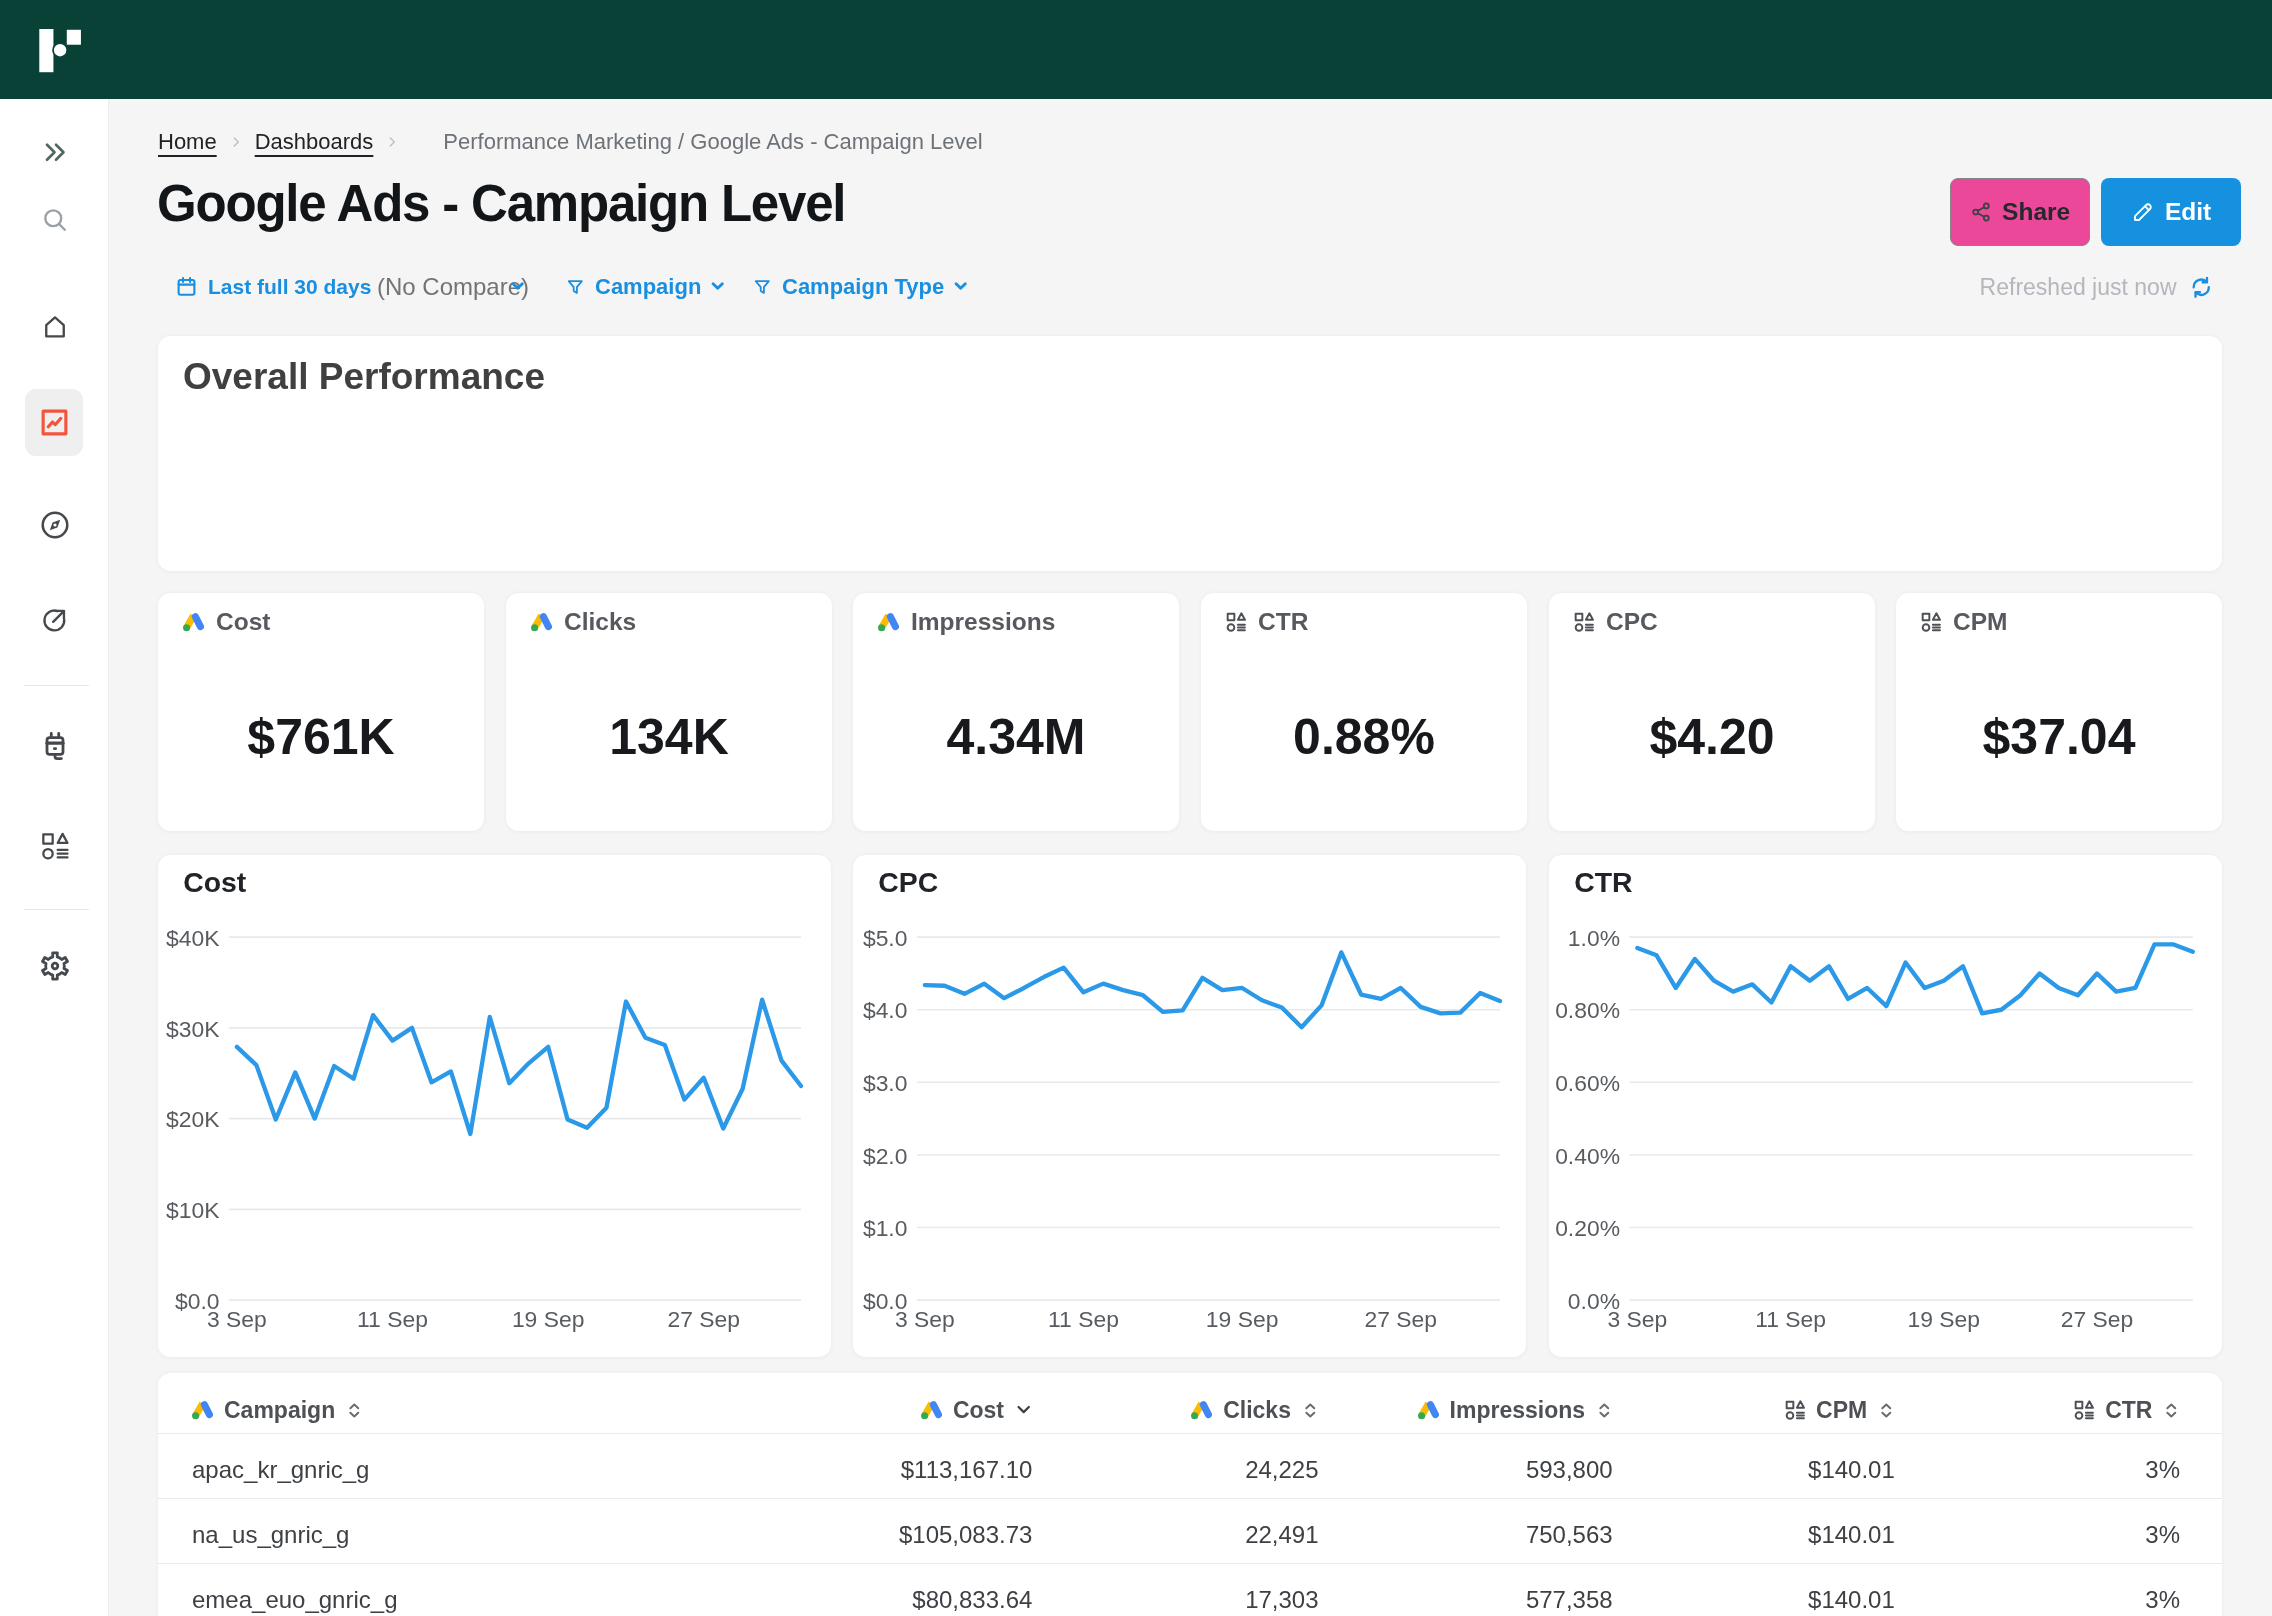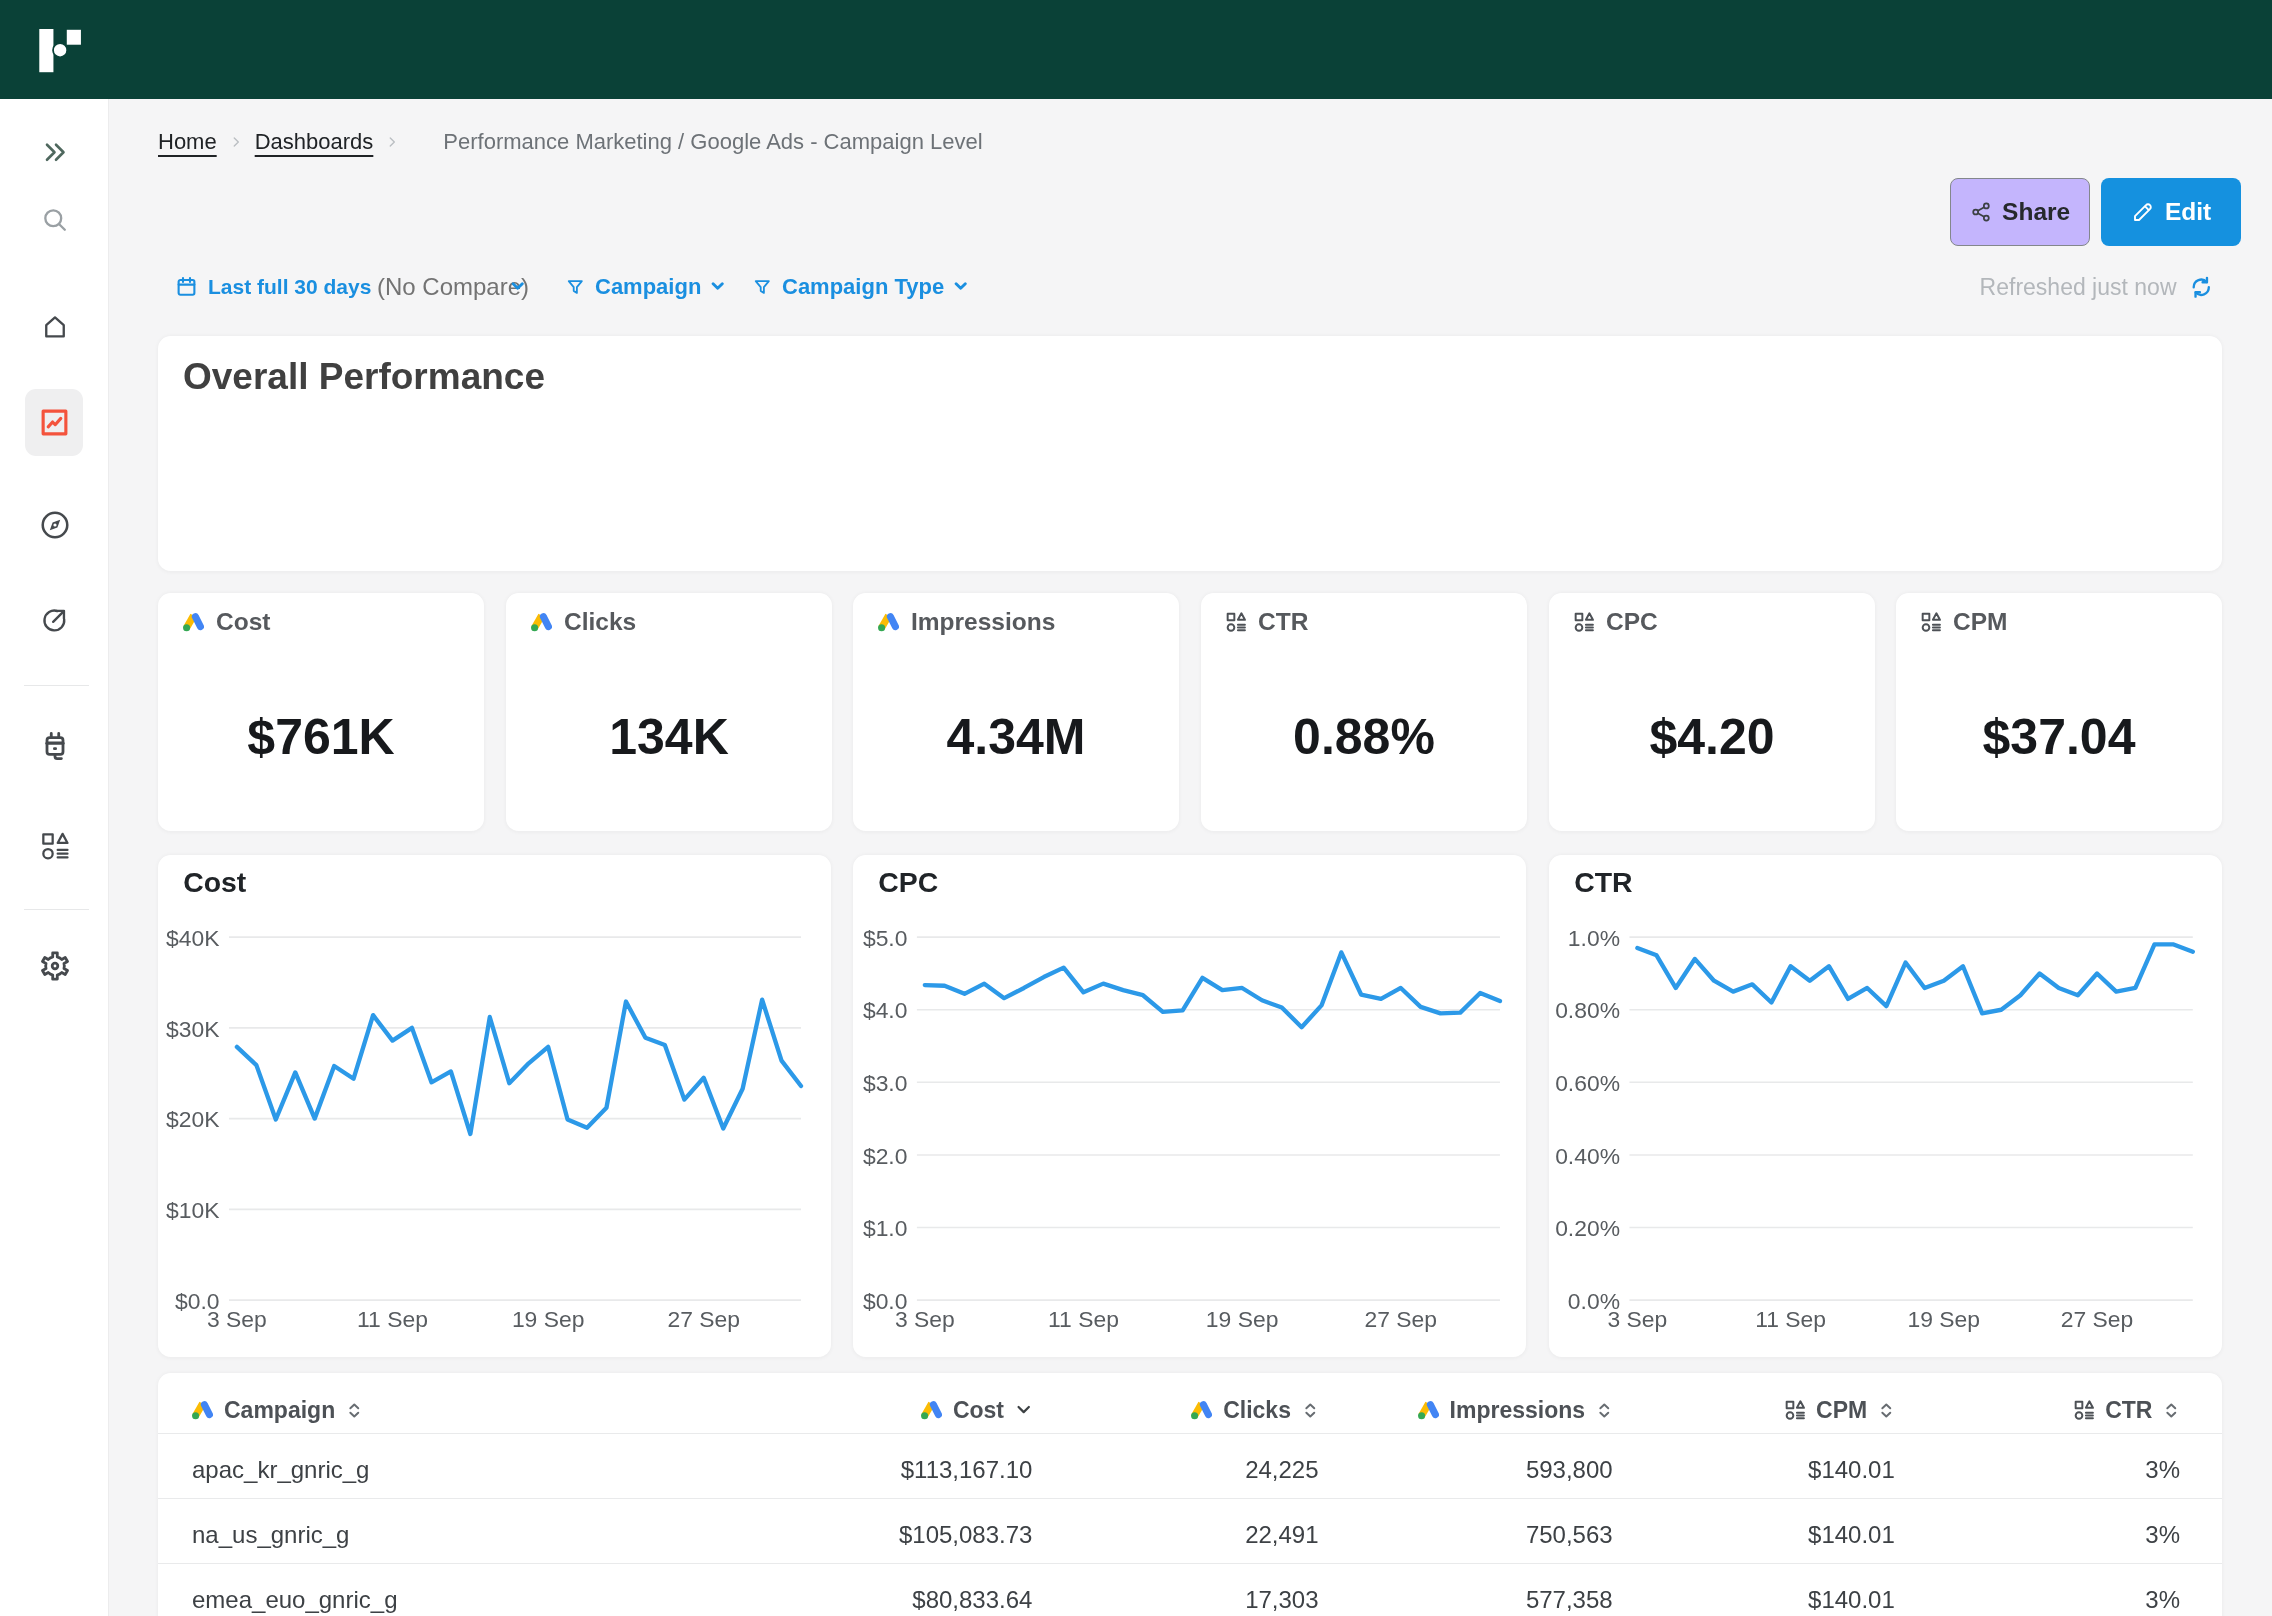--- a/index.html
+++ b/index.html
@@ -15,21 +15,21 @@
 .sdiv { position:absolute; left:24px; width:65px; border-top:1.6px solid #e7e8e9; }
 
 .crumbs { position:absolute; left:158px; top:128px; height:28px; display:flex; align-items:center;
   gap:12px; font-size:22px; color:#202326; }
 .crumbs .lk { text-decoration:underline; text-underline-offset:5.5px; text-decoration-thickness:1.6px; color:#202326; }
 .crumbs .cur { color:#6d7277;margin-left:32px; }
 h1 { position:absolute; left:157px; top:178px; font-size:51px; line-height:51px; font-weight:bold;
   color:#131619; letter-spacing:-1.2px; }
 .btn { position:absolute; top:178px; height:68px; border-radius:8px; display:flex; align-items:center;
   justify-content:center; gap:10.3px; font-size:24.5px; font-weight:bold; }
-.btn-share { left:1950px; width:140px; background:#c4b5fd; border:1.6px solid #83878c; color:#26292c; }
+.btn-share { left:1950px; width:140px; background:#ec4899; border:1.6px solid #83878c; color:#26292c; }
 .btn-edit { left:2101px; width:140px; background:#1591df; color:#fff; }
 .filters { position:absolute; left:0; top:270px; width:2273px; height:33px; font-size:22px; }
 .filters > span { position:absolute; top:0; height:33px; display:inline-flex; align-items:center; gap:9.5px; }
 .filters .b { color:#1a8fe0; font-weight:bold; }
 .filters .m { color:#737373; font-size:24px; }
 .refreshed { position:absolute; top:273px; right:60px; height:28px; display:flex; align-items:center;
   gap:12px; font-size:23px; color:#b3b7bb; }
 .card { position:absolute; background:#fff; border-radius:12.6px; box-shadow:0 0.8px 4px rgba(40,40,45,0.05); }
 .overall { left:158px; top:336px; width:2064px; height:235px; }
 .overall .t { position:absolute; left:25px; top:20px; font-size:37px; font-weight:bold; color:#404040; }
@@ -127,20 +127,21 @@
     <span class="lk">Home</span>
       <svg width="14" height="14" viewBox="0 0 24 24" fill="none" stroke="#babec2" stroke-width="2.3" stroke-linecap="round" stroke-linejoin="round">
         <path d="M9 5l7 7-7 7"></path>
       </svg>
       <span class="lk">Dashboards</span>
       <svg width="14" height="14" viewBox="0 0 24 24" fill="none" stroke="#babec2" stroke-width="2.3" stroke-linecap="round" stroke-linejoin="round">
         <path d="M9 5l7 7-7 7"></path>
       </svg>
       <span class="cur">Performance Marketing / Google Ads - Campaign Level</span>
   </div>
+  <h1>Google Ads - Campaign Level</h1>
   <div class="btn btn-share">
       <svg width="22" height="22" viewBox="0 0 24 24" fill="none" stroke="#3c4043" stroke-width="1.9">
 <circle cx="17.8" cy="5.4" r="2.7"></circle>
         <circle cx="6.2" cy="12" r="2.7"></circle>
         <circle cx="17.8" cy="18.6" r="2.7"></circle>
 <path d="M8.6 10.6l6.8-3.9M8.6 13.4l6.8 3.9"></path>
       </svg>
       <span>Share</span>
     </div>
   <div class="btn btn-edit">

